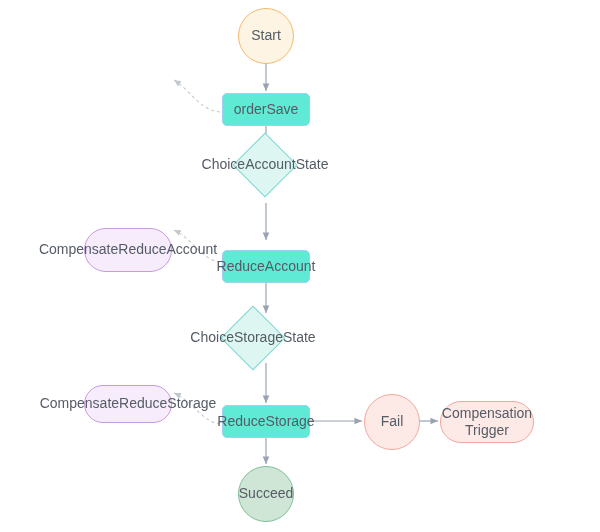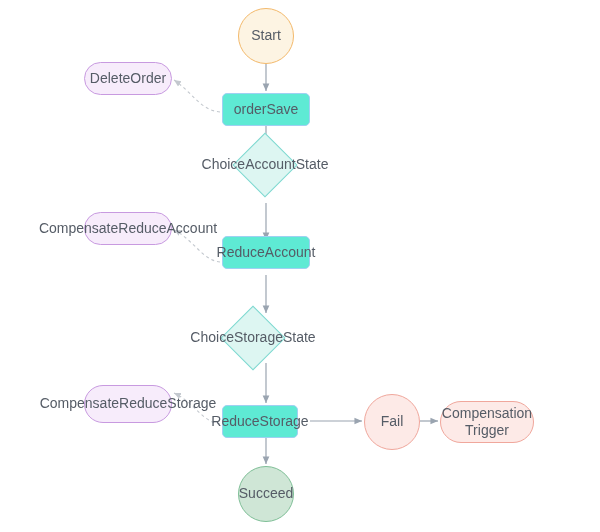--- a/index.html
+++ b/index.html
@@ -148,43 +148,40 @@
   </svg>
 
   <div class="node node-start" style="left:238px; top:8px; width:56px; height:56px;">
     <span>Start</span>
   </div>
 
   <div class="node node-task" style="left:222px; top:93px; width:88px; height:33px;">
     <span>orderSave</span>
   </div>
 
-  <div class="node node-comp" style="left:84px; top:62px; width:88px; height:33px;">
-    <span class="pill-label">DeleteOrder</span>
-  </div>
 
   <div class="node node-choice" style="left:242px; top:142px; width:46px; height:46px;">
     <div class="diamond-shape"></div>
     <span class="diamond-label">ChoiceAccountState</span>
   </div>
 
-  <div class="node node-task" style="left:222px; top:236px; width:88px; height:33px;">
+  <div class="node node-task" style="left:222px; top:250px; width:88px; height:33px;">
     <span>ReduceAccount</span>
   </div>
 
-  <div class="node node-comp" style="left:84px; top:212px; width:88px; height:33px;">
+  <div class="node node-comp" style="left:84px; top:228px; width:88px; height:44px;">
     <span class="pill-label">CompensateReduceAccount</span>
   </div>
 
   <div class="node node-choice" style="left:230px; top:315px; width:46px; height:46px;text-align:right;">
     <div class="diamond-shape"></div>
     <span class="diamond-label">ChoiceStorageState</span>
   </div>
 
-  <div class="node node-task" style="left:222px; top:405px; width:76px; height:33px;">
+  <div class="node node-task" style="left:222px; top:405px; width:88px; height:33px;">
     <span>ReduceStorage</span>
   </div>
 
   <div class="node node-comp" style="left:84px; top:385px; width:88px; height:38px;">
     <span class="pill-label">CompensateReduceStorage</span>
   </div>
 
   <div class="node node-fail" style="left:364px; top:394px; width:56px; height:56px;">
     <span>Fail</span>
   </div>

